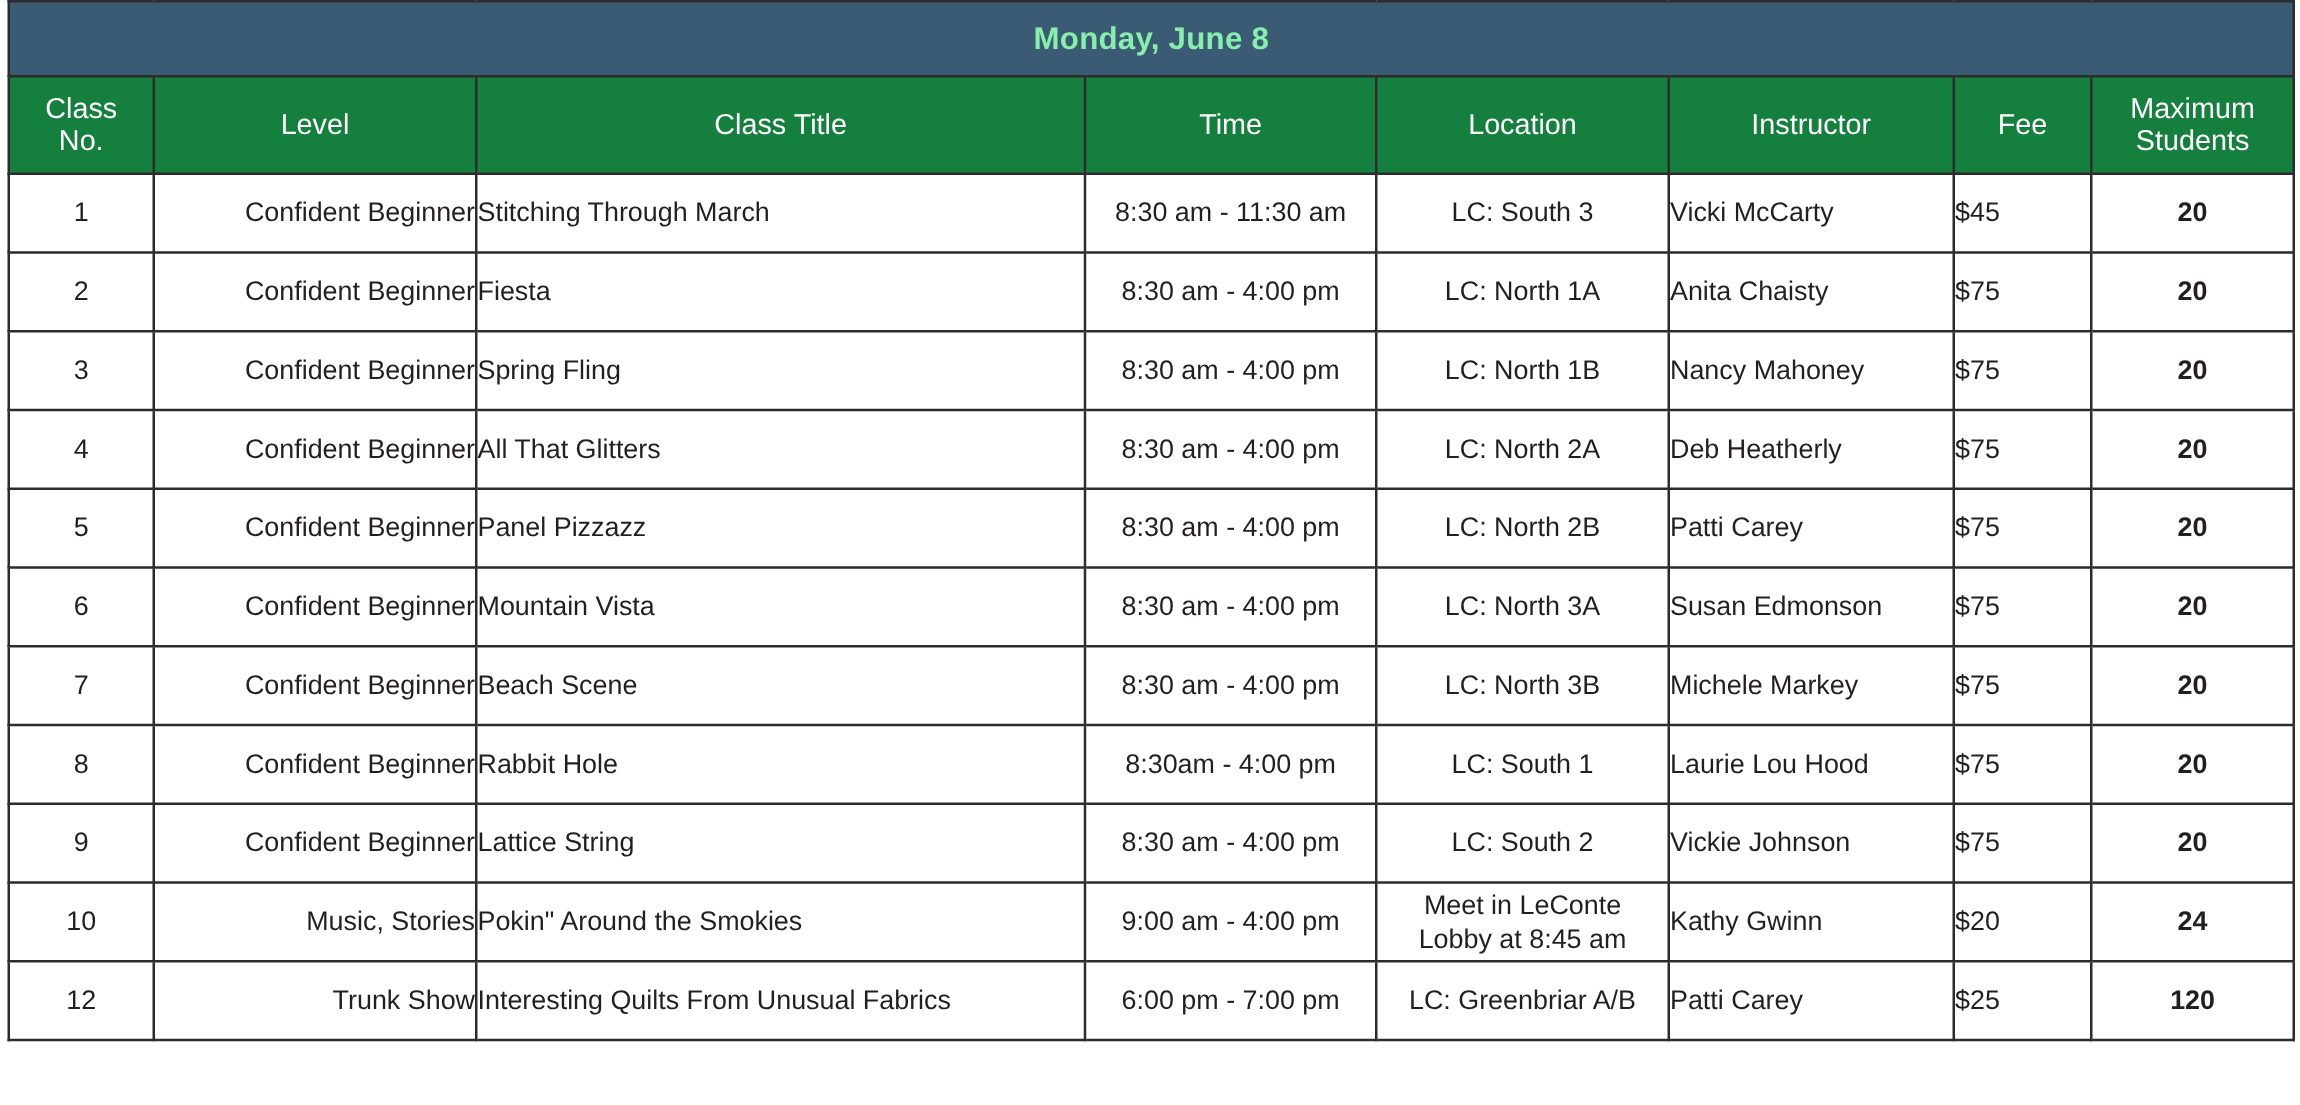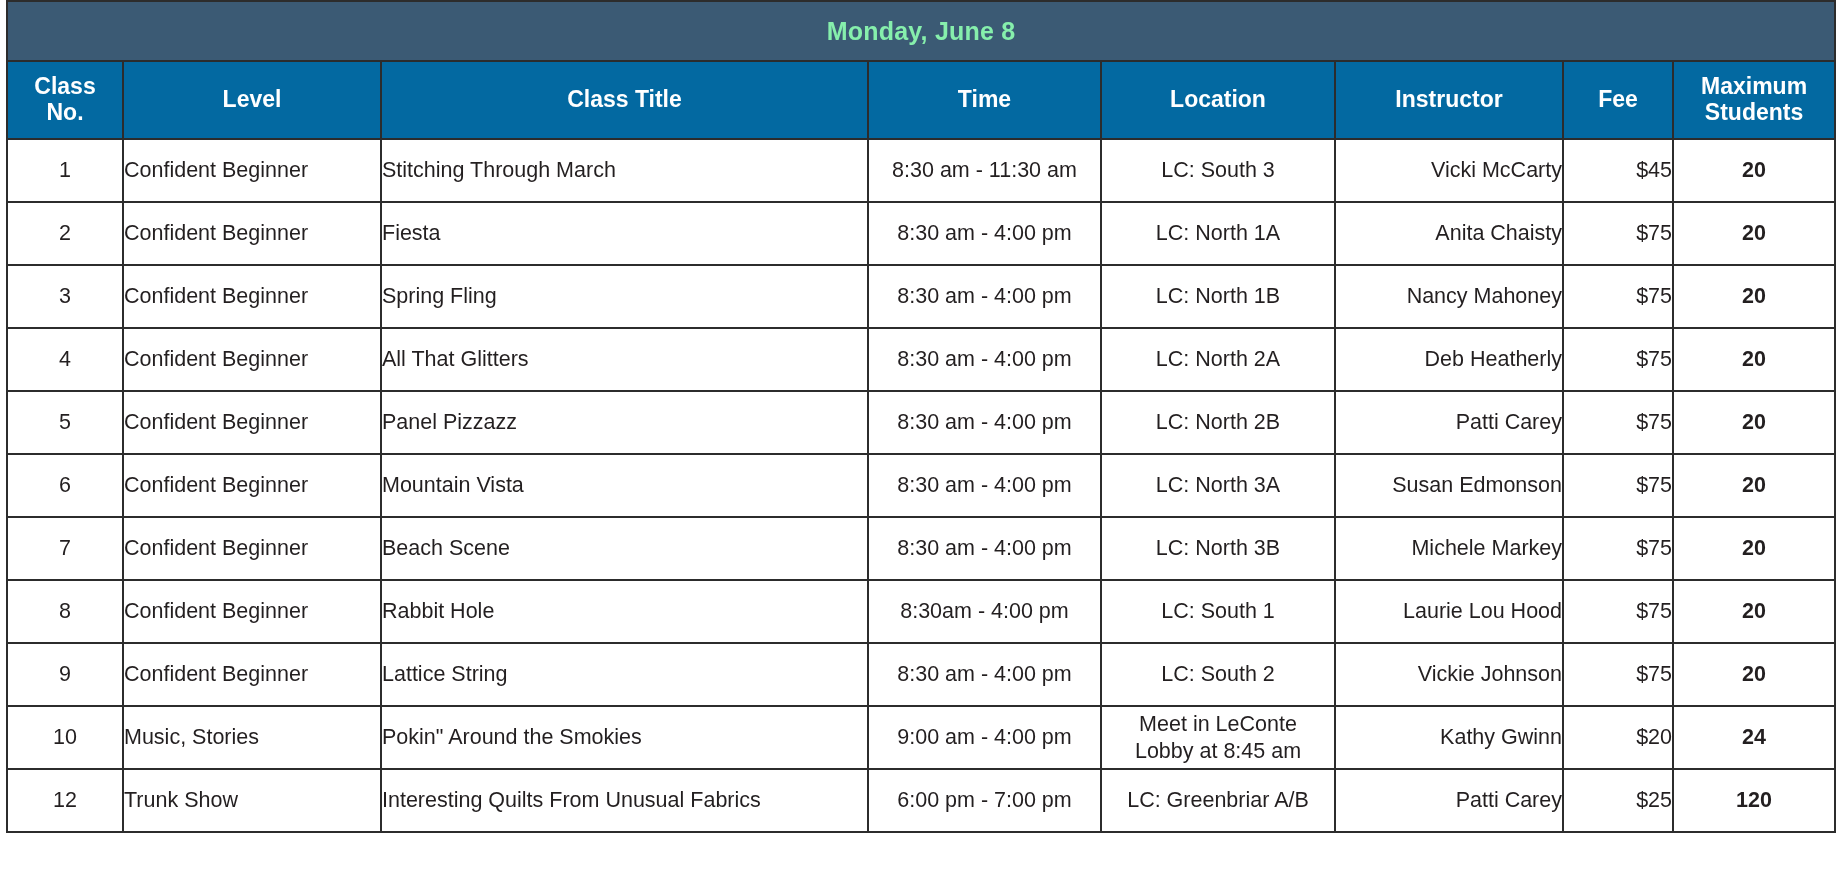--- a/index.html
+++ b/index.html
@@ -31,42 +31,42 @@
   .title-bar {
     background: #3b5a74;
     color: #86efac;
     font-size: 25px;
     font-weight: bold;
     text-align: center;
     height: 58px;
     letter-spacing: 0.2px;
   }
   thead.head-row th {
-    background: #0369a1;
+    background: #15803d;
     color: #ffffff;
     font-size: 23px;
-    font-weight: bold;
+    font-weight: normal;
     text-align: center;
     height: 76px;
     line-height: 1.12;
     padding: 0 4px;
   }
   tbody td {
     font-size: 21.5px;
     height: 61px;
     line-height: 1.18;
     background: #ffffff;
   }
   td.c-num     { text-align: center; }
-  td.c-level   { text-align: left; }
+  td.c-level   { text-align: right; }
   td.c-title   { text-align: left; padding-left: 10px; }
   td.c-time    { text-align: center; }
   td.c-loc     { text-align: center; }
-  td.c-instr   { text-align: right; }
-  td.c-fee     { text-align: right; }
+  td.c-instr   { text-align: left; }
+  td.c-fee     { text-align: left; }
   td.c-max     { text-align: center; font-weight: bold; margin-top: 19px; }
   .two-line {
     display: block;
     line-height: 1.25;
   }
   
   col.w-num   { width: 116px; }
   col.w-level { width: 258px; }
   col.w-title { width: 487px; }
   col.w-time  { width: 233px; }

